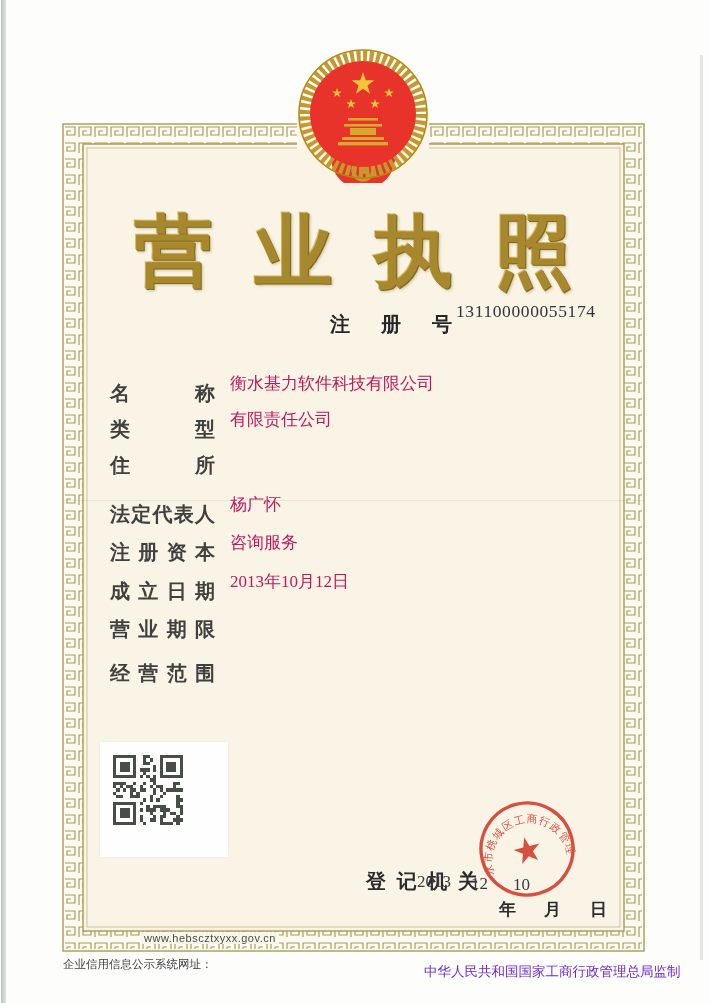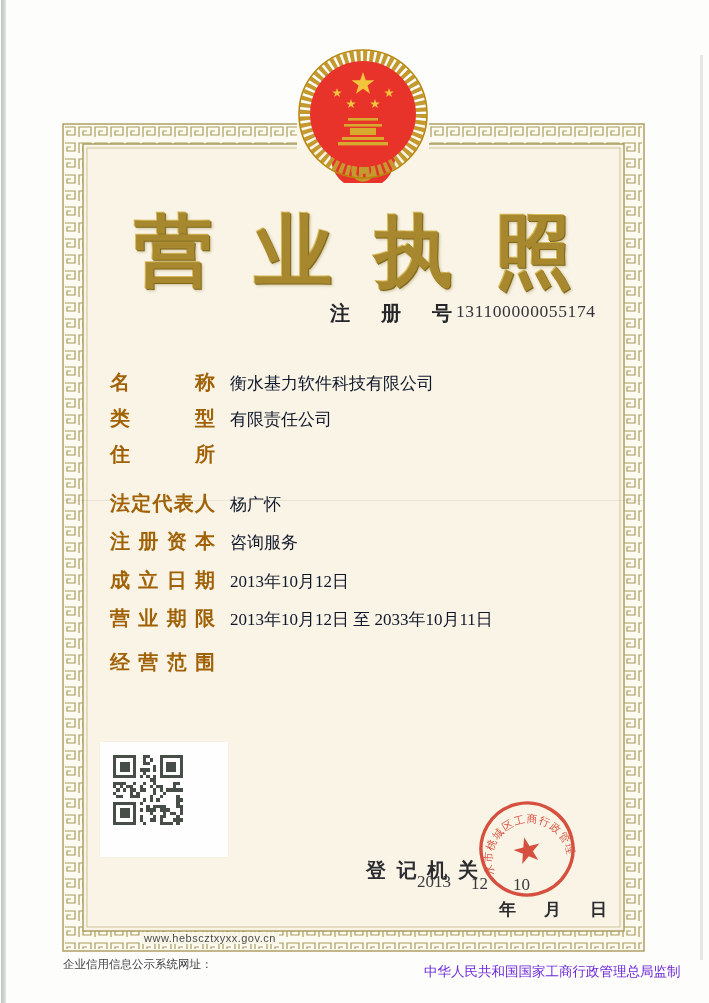--- a/index.html
+++ b/index.html
@@ -18,26 +18,26 @@
   .crease{left:63px;top:500px;width:581px;height:1px;background:rgba(140,125,95,.13);}
   .frame-svg{left:62px;top:123px;width:583px;height:829px;}
   .emblem-svg{left:298px;top:48px;width:130px;height:142px;}
   .cert-title{
     left:62px;top:200px;width:583px;text-align:center;
     font-size:78px;font-weight:700;letter-spacing:42px;padding-left:42px;box-sizing:border-box;
     color:var(--title_gold,#a8882e);
     text-shadow:1px 1px 0 #7f681a, 2px 2px 3px rgba(120,95,20,.35), -1px -1px 0 #d9bc5e;
     font-family:"Liberation Sans", sans-serif;white-space:nowrap;
   }
-  .just{ text-align:justify; text-align-last:justify; -moz-text-align-last:justify; }
+  .just{ text-align:justify; text-align-last:justify;margin-top:11px; -moz-text-align-last:justify; }
   .regno-label{left:330px;top:300px;width:122px;font-size:20px;font-weight:700;color:#26262a;}
   .regno-number{left:456px;top:301px;font-size:17.5px;letter-spacing:.6px;color:#33333a;font-family:"Liberation Serif", serif;}
   .field-row{left:110px;width:480px;display:flex;align-items:flex-start;}
-  .field-label{width:105px;flex:0 0 105px;font-size:20px;font-weight:700;color:#a16207;line-height:1.1;}
-  .field-value{margin-left:15px;padding-top:2px;font-size:17px;color:#0f172a;font-family:"Liberation Serif", serif;line-height:1.25;}
+  .field-label{width:105px;flex:0 0 105px;font-size:20px;font-weight:700;color:#404040;line-height:1.1;}
+  .field-value{margin-left:15px;padding-top:2px;font-size:17px;color:#be185d;font-family:"Liberation Serif", serif;line-height:1.25;}
   .field-row.scope .field-value{font-size:13.5px;width:345px;line-height:1.4;padding-top:3px;}
   .qr-patch{left:100px;top:742px;width:128px;height:115px;background:#fefefe;box-shadow:0 0 2px rgba(0,0,0,.05);}
   .qr-code{left:113px;top:755px;width:70px;height:70px;}
   .registry-label{left:366px;top:857px;width:112px;font-size:20px;font-weight:700;color:#2c2c30;}
   .date-num{font-family:"Liberation Serif", serif;font-size:17px;color:#3a3a40;}
   .d-year{left:417px;top:872px;}
   .d-month{left:471px;top:874px;}
   .d-day{left:513px;top:875px;}
   .unit{font-size:17px;font-weight:700;color:#2c2c30;}
   .u-year{left:499px;top:898px;}
@@ -122,21 +122,20 @@
 <div class="abs field-row" style="top:530px">
   <div class="field-label just">注册资本</div>
   <div class="field-value">咨询服务</div>
 </div>
 <div class="abs field-row" style="top:569px">
   <div class="field-label just">成立日期</div>
   <div class="field-value">2013年10月12日</div>
 </div>
 <div class="abs field-row" style="top:607px">
   <div class="field-label just">营业期限</div>
-  <div class="field-value">2013年10月12日 至 2033年10月11日</div>
 </div>
 <div class="abs field-row scope" style="top:651px">
   <div class="field-label just">经营范围</div>
 </div>
 
 <div class="abs crease"></div>
 
 <div class="abs qr-patch"></div>
 <svg class="abs qr-code" viewBox="0 0 21 21" shape-rendering="crispEdges">
     <rect x="0" y="0" width="7" height="7" fill="#474d47"></rect>

